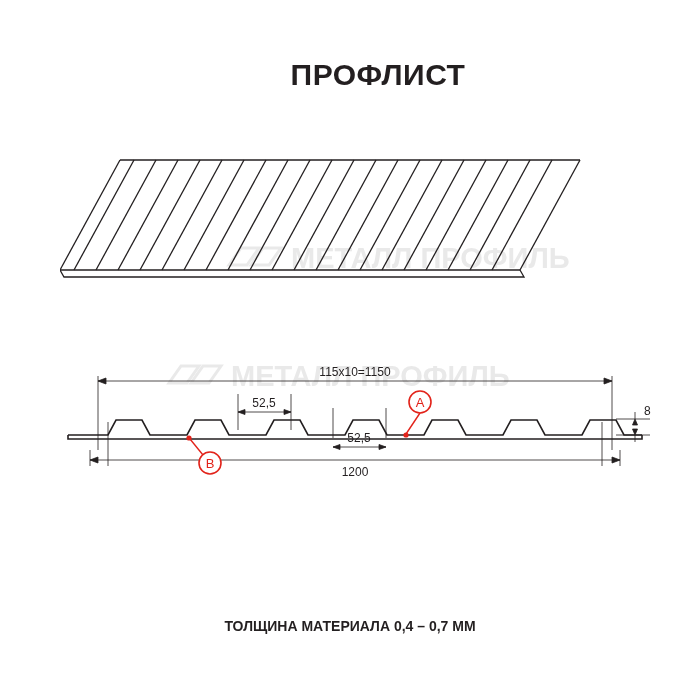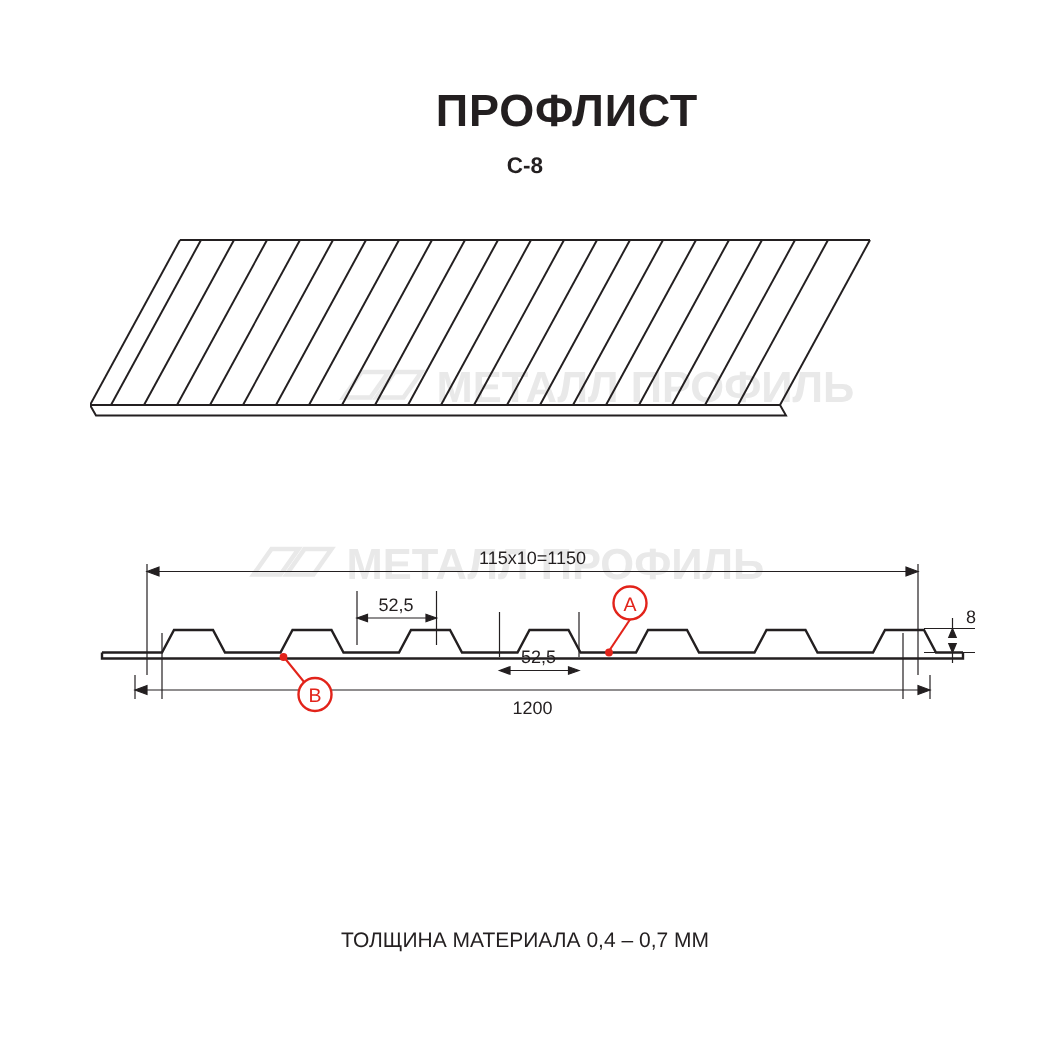--- a/index.html
+++ b/index.html
@@ -64,21 +64,21 @@
     height: 700px;
     pointer-events: none;
   }
   .footnote {
     position: absolute;
     top: 618px;
     left: 0;
     width: 700px;
     text-align: center;
     font-size: 14px;
-    font-weight: normal;
+    font-weight: bold;
     color: #231f20;
   }
   svg { display: block; }
   .callout-text {
     font-family: "Liberation Sans", sans-serif;
     font-size: 13px;
     fill: #e2231a;
   }
   .dim-text {
     font-family: "Liberation Sans", sans-serif;
@@ -104,21 +104,20 @@
         <g transform="translate(165,348)">
           <path d="M0 35 L12 18 L30 18 L18 35 Z" fill="none" stroke="#e9e9e9" stroke-width="3"></path>
           <path d="M22 35 L34 18 L52 18 L40 35 Z" fill="none" stroke="#e9e9e9" stroke-width="3"></path>
           <text x="62" y="38" font-family="Liberation Sans, sans-serif" font-size="29" font-weight="bold" fill="#e9e9e9">МЕТАЛЛ ПРОФИЛЬ</text>
         </g>
       </g>
     </svg>
   </div>
 
   <div class="title">ПРОФЛИСТ</div>
-  <div class="subtitle">С-8</div>
 
   <div class="iso-view">
     <svg width="580" height="170" viewBox="0 0 580 170">
       <g fill="none" stroke="#231f20" stroke-width="1.3" stroke-linejoin="miter">
 
         <path d="M60 20 L520 20"></path>
         <path d="M0 130 L460 130"></path>
 
         <path d="M60 20 L0 130"></path>
 

